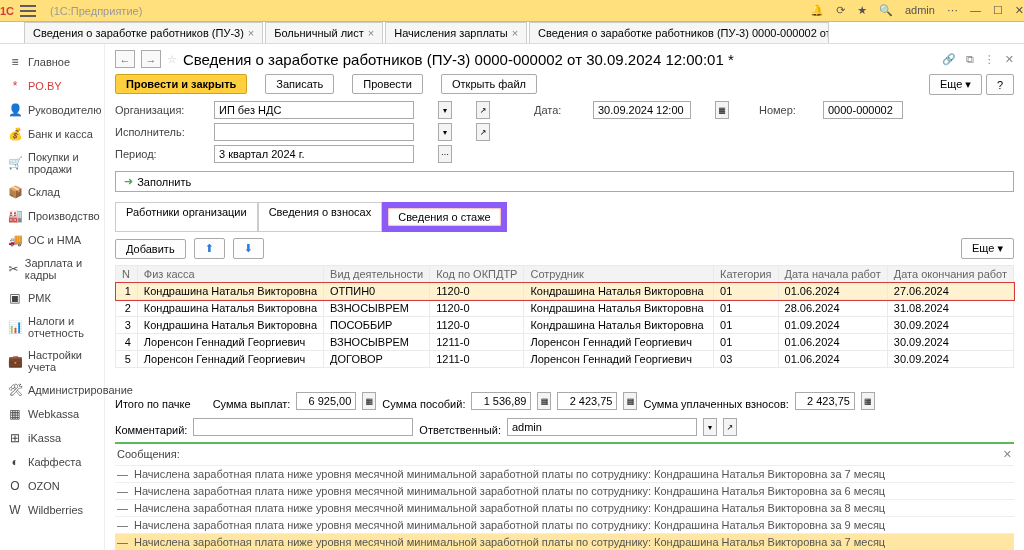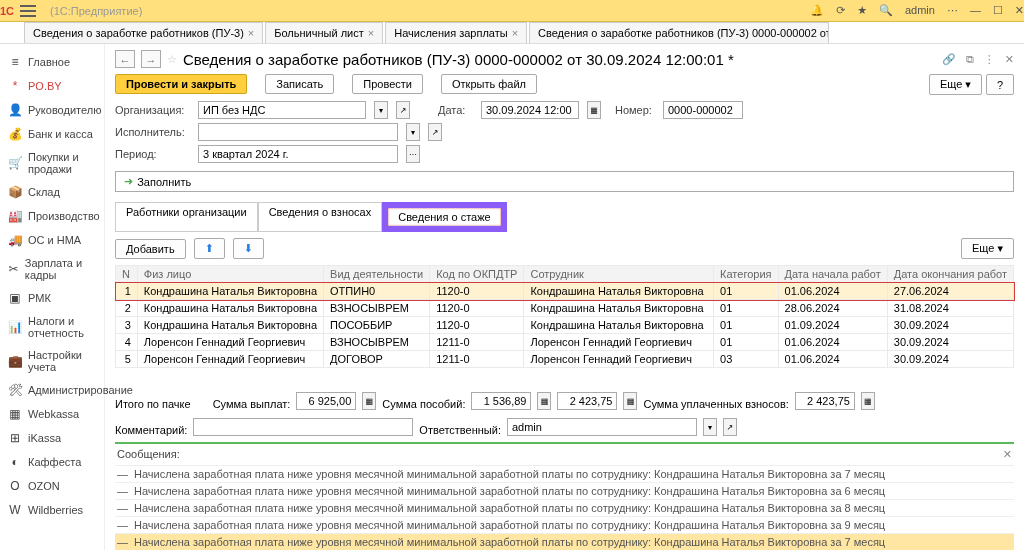--- a/index.html
+++ b/index.html
@@ -22,21 +22,21 @@
   .sb-icon { width: 14px; height: 14px; display: inline-block; font-size: 12px; text-align: center; }
   .content { flex: 1; padding: 6px 10px 0 10px; display: flex; flex-direction: column; }
   .hdr-row { display: flex; align-items: center; gap: 6px; margin-bottom: 6px; }
   .nav-btn { width: 20px; height: 18px; border: 1px solid #aaa; background: #f9f9f9; display: flex; align-items: center; justify-content: center; cursor: pointer; color: #666; }
   .star { color: #ccc; }
   h1 { margin: 0; font-size: 15px; font-weight: normal; }
   .hdr-icons { margin-left: auto; display: flex; gap: 10px; color: #888; }
   .cmdbar { display: flex; align-items: flex-start; gap: 18px; margin-bottom: 6px; }
   .btn { border: 1px solid #aaa; padding: 3px 10px; background: #fdfdfd; cursor: pointer; border-radius: 2px; }
   .btn-primary { background: #ffcf3d; border-color: #cfa416; font-weight: bold; }
-  .field-row { display: flex; align-items: center; gap: 8px; margin-bottom: 4px; }
+  .field-row { display: flex; align-items: center; gap: 24px; margin-bottom: 4px; }
   .lbl { width: 75px; color: #444; }
   .input { border: 1px solid #aaa; padding: 2px 4px; background: #fff; height: 18px; }
   .sel-btn { width: 14px; height: 18px; border: 1px solid #aaa; background: #f4f4f4; display: flex; align-items: center; justify-content: center; cursor: pointer; font-size: 8px; }
   .green-btn { display: inline-flex; align-items: center; gap: 4px; border: 1px solid #aaa; padding: 3px 8px; margin-top: 4px; cursor: pointer; }
   .green-btn i { color: #4aa84a; font-style: normal; }
   .inner-tabs { display: flex; margin-top: 10px; }
   .inner-tab { border: 1px solid #ccc; padding: 3px 10px; cursor: pointer; }
   .inner-tab.active { border: 6px solid #8b5cf6; box-shadow: 0 0 2px #d43c3c inset; }
   .table-toolbar { display: flex; align-items: center; gap: 8px; margin: 6px 0; }
   .grid { width: 100%; border: 1px solid #ccc; border-collapse: collapse; }
@@ -192,21 +192,21 @@
       <button class="btn">Провести</button>
       <button class="btn">Открыть файл</button>
       <div style="margin-left:auto;display:flex;gap:4px">
         <button class="btn"><span>Еще</span> ▾</button>
         <button class="btn">?</button>
       </div>
     </div>
 
     <div class="field-row">
       <span class="lbl">Организация:</span>
-      <input class="input" style="width: 168px;" value="ИП без НДС">
+      <input class="input" style="width: 200px;" value="ИП без НДС">
       <div class="sel-btn">▾</div>
       <div class="sel-btn">↗</div>
       <span class="lbl" style="width:35px;margin-left:20px">Дата:</span>
       <input class="input" style="width: 98px;" value="30.09.2024 12:00">
       <div class="sel-btn">▦</div>
       <span class="lbl" style="width:40px;margin-left:6px">Номер:</span>
       <input class="input" style="width: 80px;" value="0000-000002">
     </div>
     <div class="field-row">
       <span class="lbl">Исполнитель:</span>
@@ -234,21 +234,21 @@
       <button class="btn">Добавить</button>
       <button class="btn" style="color:#2a7de1">⬆</button>
       <button class="btn" style="color:#2a7de1">⬇</button>
       <button class="btn" style="margin-left:auto"><span>Еще</span> ▾</button>
     </div>
 
     <table class="grid" id="grid">
       <thead>
           <tr>
         <th class="col-n">N</th>
-        <th class="col-fiz">Физ лицо</th>
+        <th class="col-fiz">Физ касса</th>
         <th class="col-vd">Вид деятельности</th>
         <th class="col-kod">Код по ОКПДТР</th>
         <th class="col-sot">Сотрудник</th>
         <th class="col-cat">Категория</th>
         <th class="col-d1">Дата начала работ</th>
         <th class="col-d2">Дата окончания работ</th>
       </tr>
         </thead>
       <tbody id="grid-body">
           <tr class="sel">

